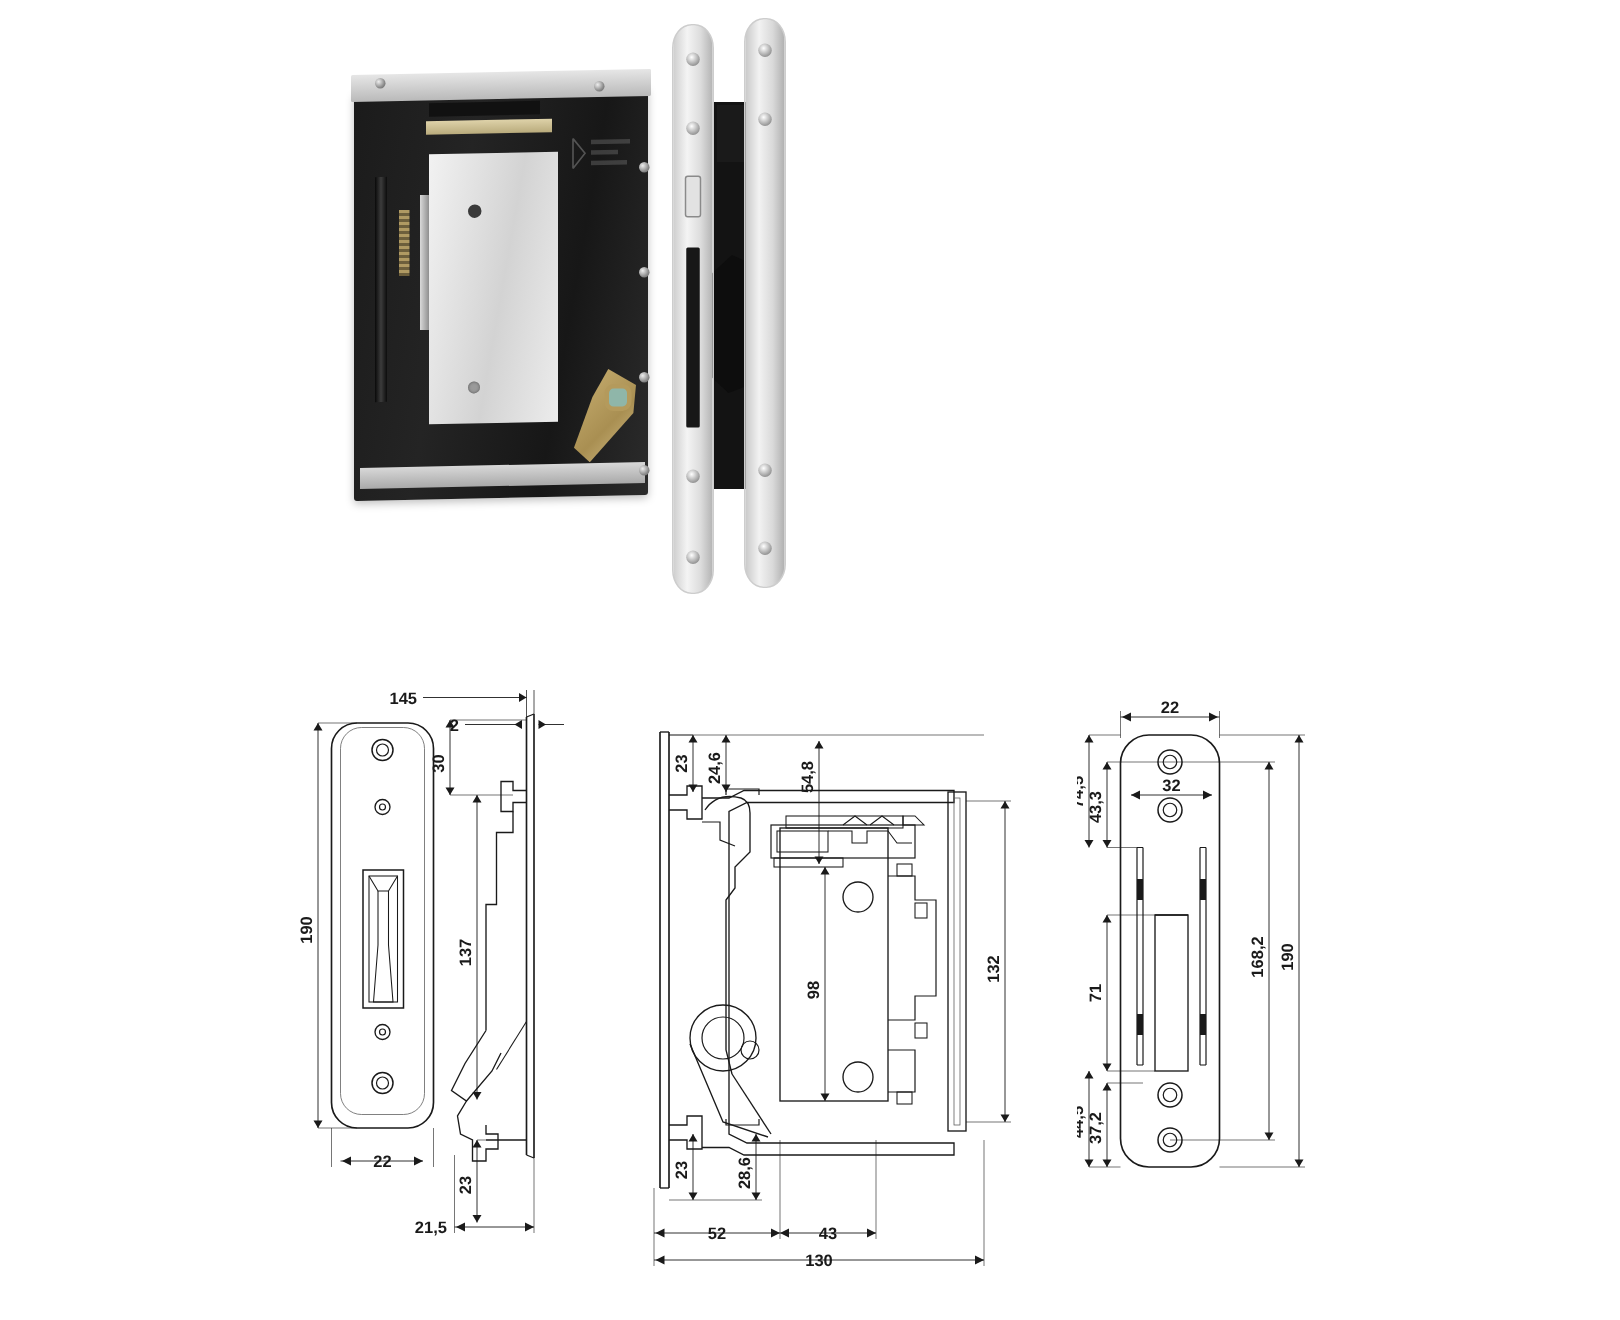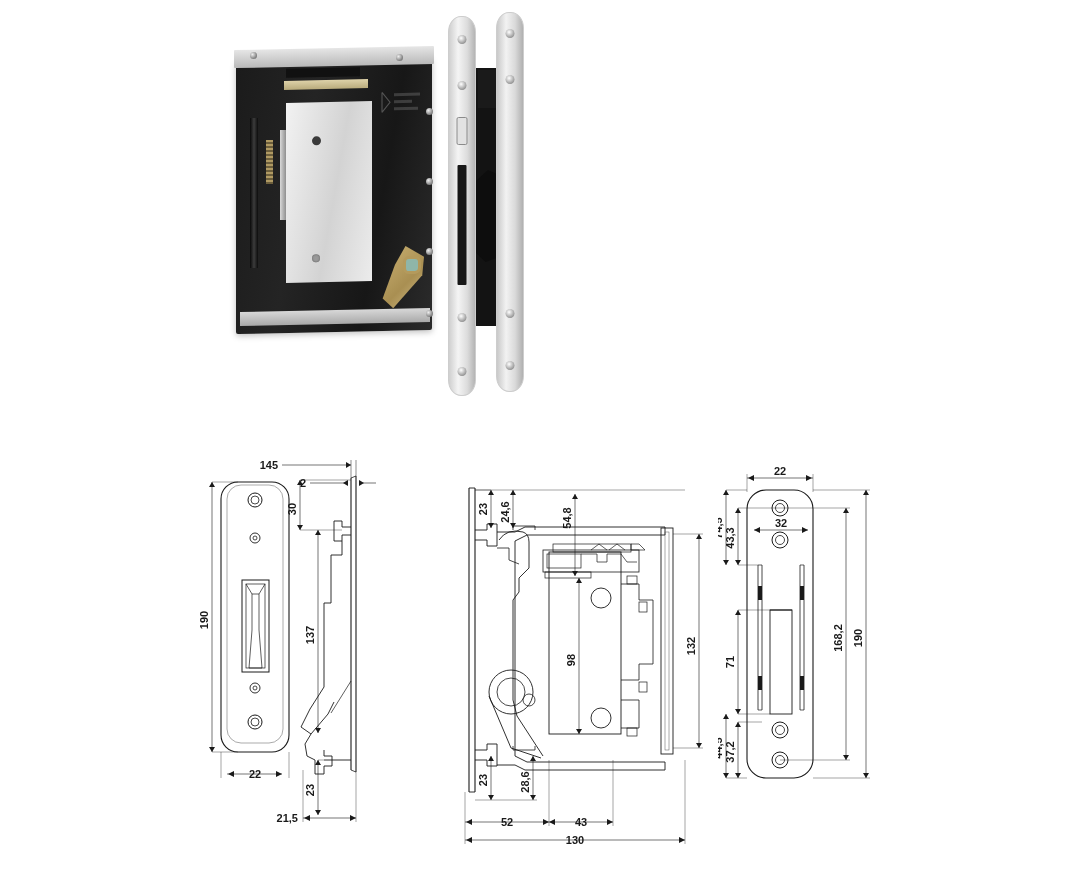--- a/index.html
+++ b/index.html
@@ -288,21 +288,21 @@
         <text class="dimtext" x="106" y="57" text-anchor="end">2</text>
         <text class="dimtext" x="96" y="79" transform="rotate(-90 96 79)" text-anchor="middle">30</text>
         <text class="dimtext" x="8" y="190" transform="rotate(-90 8 190)" text-anchor="middle">190</text>
         <text class="dimtext" x="114" y="205" transform="rotate(-90 114 205)" text-anchor="middle">137</text>
         <text class="dimtext" x="114" y="360" transform="rotate(-90 114 360)" text-anchor="middle">23</text>
         <text class="dimtext" x="55" y="348" text-anchor="middle">22</text>
         <text class="dimtext" x="98" y="392" text-anchor="end">21,5</text>
       </svg>
     </div>
 
-    <div class="dwg" style="left:449px;top:45px;">
+    <div class="dwg" style="left:420px;top:45px;">
       <svg width="280" height="400" viewBox="0 0 280 400">
         <g stroke="#1a1a1a" fill="none" stroke-width="1">
 
           <line x1="20" y1="28" x2="20" y2="332" stroke-width="1.1"></line>
           <line x1="26" y1="28" x2="26" y2="332" stroke-width="1.1"></line>
           <line x1="20" y1="28" x2="26" y2="28" stroke-width="0.9"></line>
           <line x1="20" y1="332" x2="26" y2="332" stroke-width="0.9"></line>
 
           <path d="M26 70 h12 v-6 h10 v22 h-10 v-6 h-12" stroke-width="0.9"></path>
           <path d="M26 290 h12 v-6 h10 v22 h-10 v-6 h-12" stroke-width="0.9"></path>

